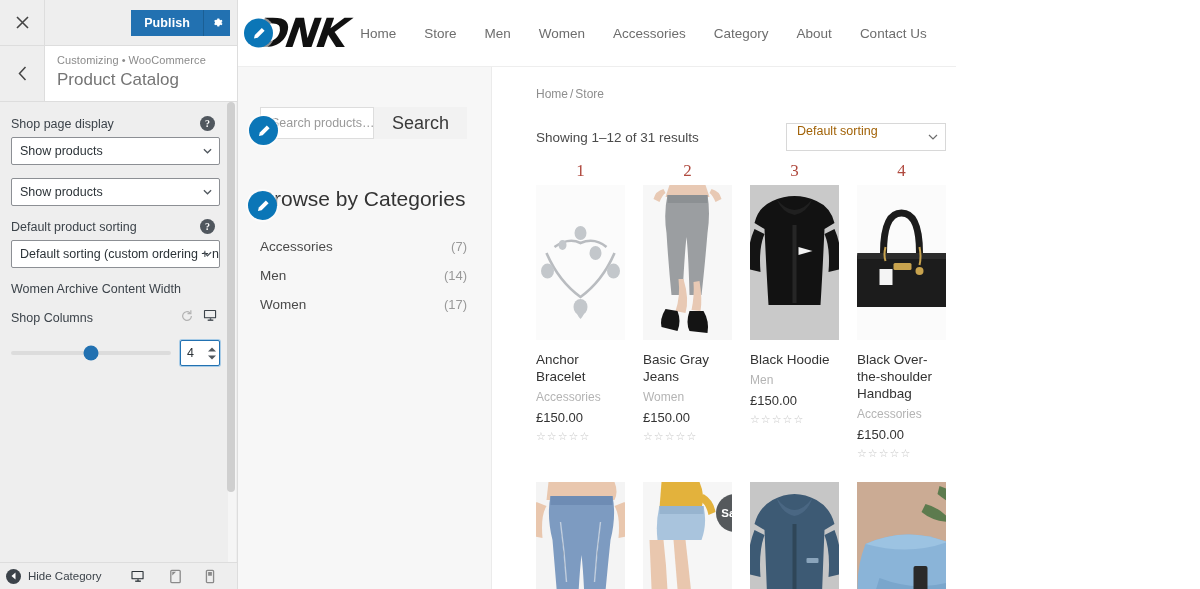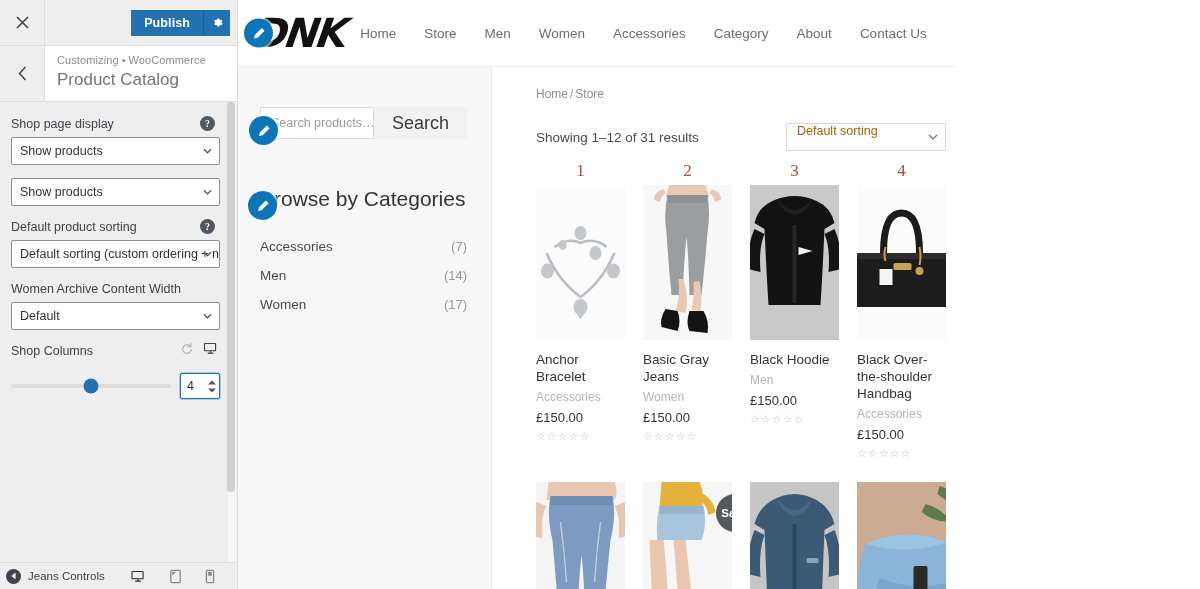--- a/index.html
+++ b/index.html
@@ -410,26 +410,20 @@
         <div class="sel">
           <span>Default sorting (custom ordering + na</span>
           <svg class="chev" viewBox="0 0 10 10" aria-hidden="true">
             <path d="M1 3 L5 7 L9 3" stroke="#50575e" stroke-width="1.4" fill="none"></path>
           </svg>
         </div>
       </div>
 
       <div class="ctrl">
         <span class="ctrl-label">Women Archive Content Width</span>
-        <div class="sel">
-          <span>Default</span>
-          <svg class="chev" viewBox="0 0 10 10" aria-hidden="true">
-            <path d="M1 3 L5 7 L9 3" stroke="#50575e" stroke-width="1.4" fill="none"></path>
-          </svg>
-        </div>
       </div>
 
       <div class="ctrl" style="margin-bottom:16px;">
         <div class="ctrl-hdr-row">
           <span class="ctrl-label">Shop Columns</span>
           <div class="ctrl-icons">
             <span class="reset-ico">
               <svg width="14" height="14" viewBox="0 0 16 16" aria-hidden="true">
                 <path d="M13 8a5 5 0 11-1.6-3.6" stroke="#b3b3b3" stroke-width="1.4" fill="none"></path>
                 <path d="M12.4 1.4 L12.4 5.2 L8.6 5.2" stroke="#b3b3b3" stroke-width="1.4" fill="none"></path>
@@ -470,21 +464,21 @@
       </div>
     </div>
 
     <div class="cz-footer">
       <div class="hide-ctl">
         <span class="hide-ico">
           <svg width="7" height="8" viewBox="0 0 7 8" aria-hidden="true">
             <path d="M5.5 0.5 L1.5 4 L5.5 7.5 Z" fill="#fff"></path>
           </svg>
         </span>
-        <span class="hide-lbl">Jeans Controls</span>
+        <span class="hide-lbl">Hide Category</span>
       </div>
       <div class="dev-btns">
         <span class="dev-btn active">
           <svg width="16" height="15" viewBox="0 0 16 16" aria-hidden="true">
             <rect x="1" y="2" width="13" height="9" rx="1" fill="#2c3338"></rect>
             <rect x="2.2" y="3.2" width="10.6" height="6.6" fill="#eeeeee"></rect>
             <rect x="5" y="12.3" width="6" height="1.4" fill="#2c3338"></rect>
             <rect x="7.2" y="11" width="1.6" height="1.6" fill="#2c3338"></rect>
           </svg>
         </span>

